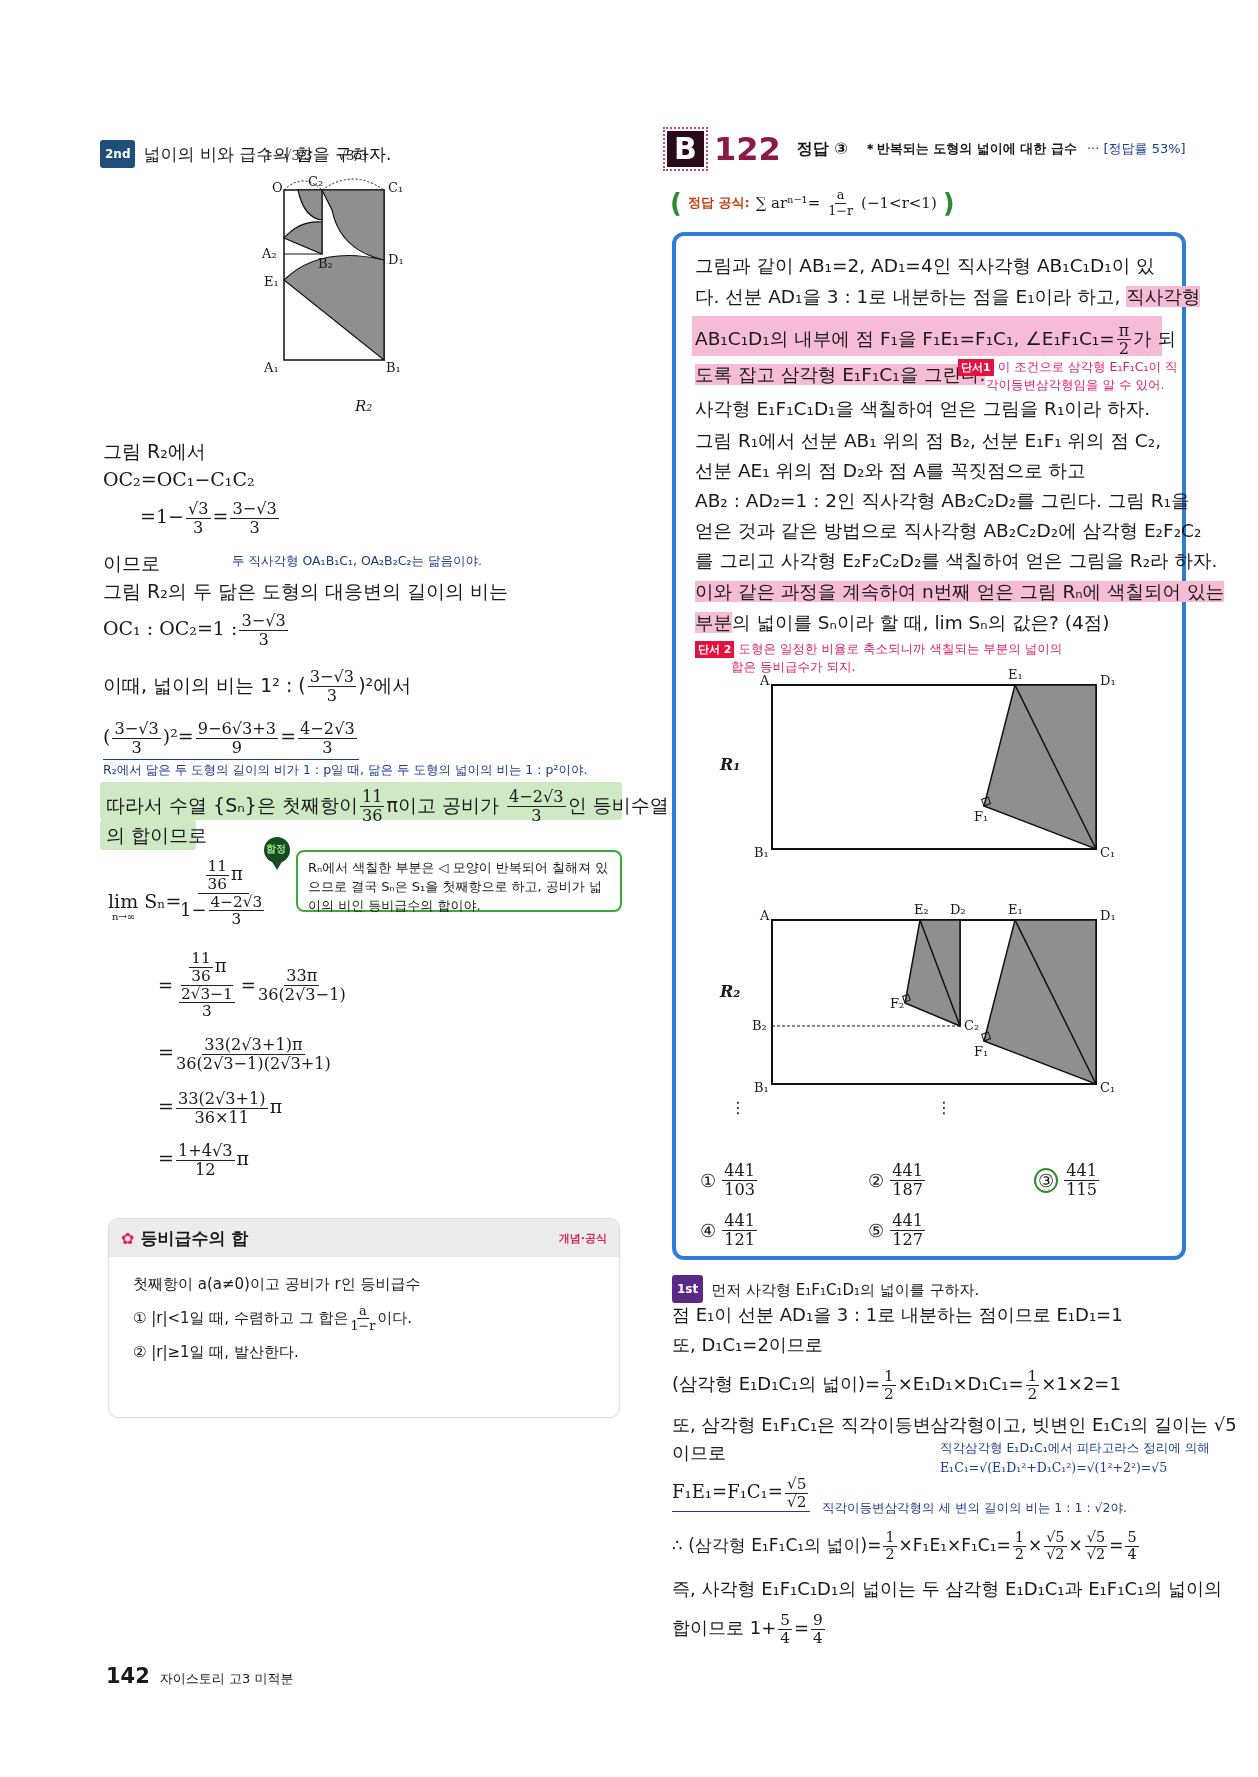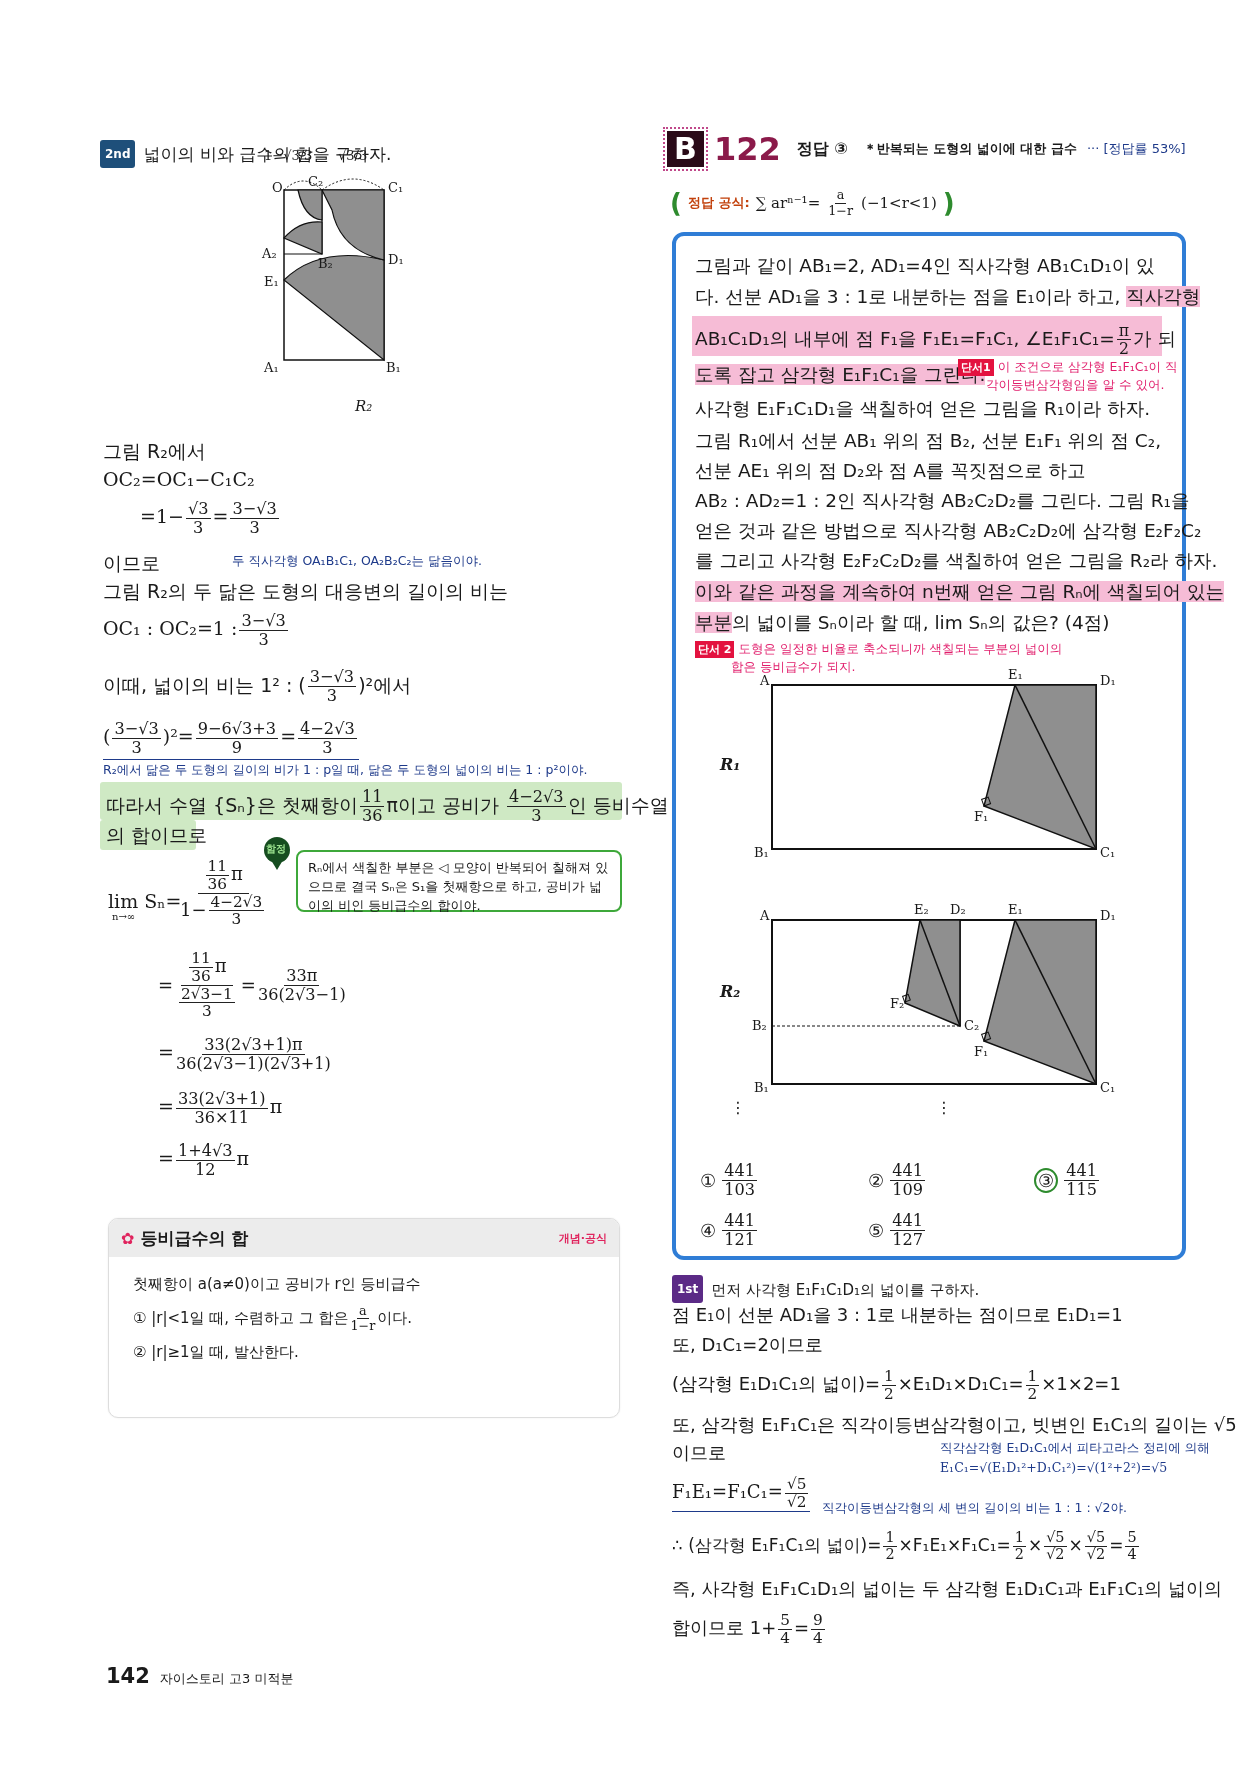--- a/index.html
+++ b/index.html
@@ -301,21 +301,21 @@
   <span class="circ">①</span>
   <span class="frac" style="font-size:19px;">
       <span class="num">441</span>
       <span class="den">103</span>
     </span>
 </div>
 <div class="choice" style="left:868px;top:1162px;">
   <span class="circ">②</span>
   <span class="frac" style="font-size:19px;">
       <span class="num">441</span>
-      <span class="den">109</span>
+      <span class="den">187</span>
     </span>
 </div>
 <div class="choice" style="left:1034px;top:1162px;">
   <span class="circ" style="border:2px solid #2e8b2e;border-radius:50%;padding:0 2px;">③</span>
   <span class="frac" style="font-size:19px;">
       <span class="num">441</span>
       <span class="den">115</span>
     </span>
 </div>
 <div class="choice" style="left:700px;top:1212px;">

